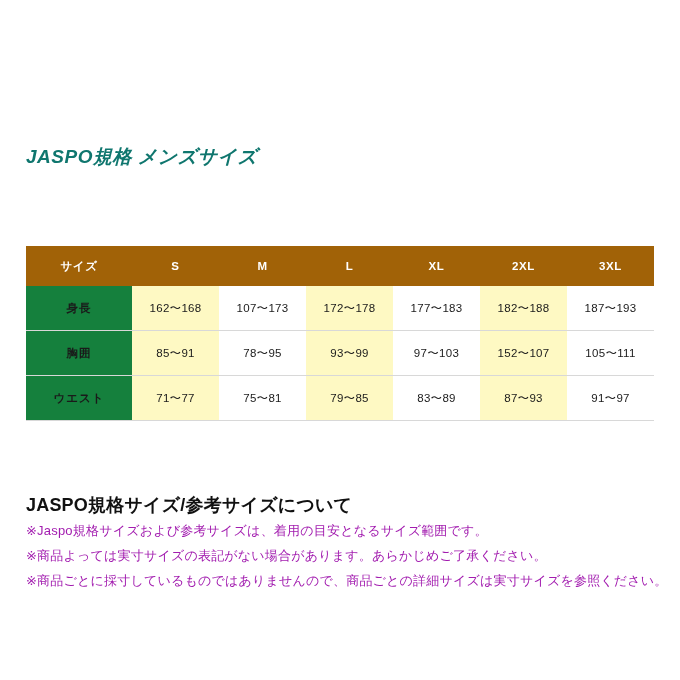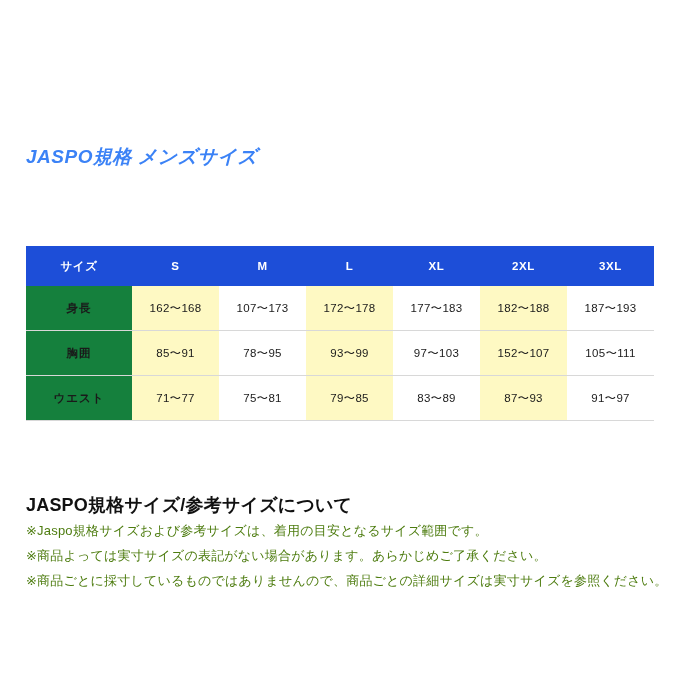--- a/index.html
+++ b/index.html
@@ -24,21 +24,21 @@
 
   
   .main-title {
     position: absolute;
     left: 26px;
     top: 131px;
     font-size: 19px;
     font-weight: bold;
     font-style: italic;
     letter-spacing: 0.5px;
-    color: #3b82f6;
+    color: #0f766e;
     white-space: nowrap;
   }
 
   
   .size-table-wrap {
     position: absolute;
     left: 26px;
     top: 246px;
     width: 628px;
   }
@@ -52,21 +52,21 @@
   table.size-table td {
     padding: 0;
     margin: 0;
     height: 44px;
     text-align: center;
     vertical-align: middle;
     font-weight: normal;
   }
   
   table.size-table thead tr {
-    background: #1d4ed8;
+    background: #a16207;
     margin-top: 36px;
   }
   table.size-table thead th {
     color: #ffffff;
     font-size: 11.5px;
     font-weight: bold;
     letter-spacing: 0.6px;
     height: 40px;
   }
   table.size-table thead th.col-label {
@@ -112,21 +112,21 @@
   }
   .notes-list {
     position: absolute;
     left: 26px;
     top: 518px;
     width: 630px;
   }
   .note-line {
     font-size: 13px;
     line-height: 25px;
-    color: #4d7c0f;
+    color: #a21caf;
     letter-spacing: 0.2px;
     white-space: nowrap;
   }
 </style>
 </head>
 <body>
 
 <div class="page">
 
   <h1 class="main-title">JASPO規格 メンズサイズ</h1>

